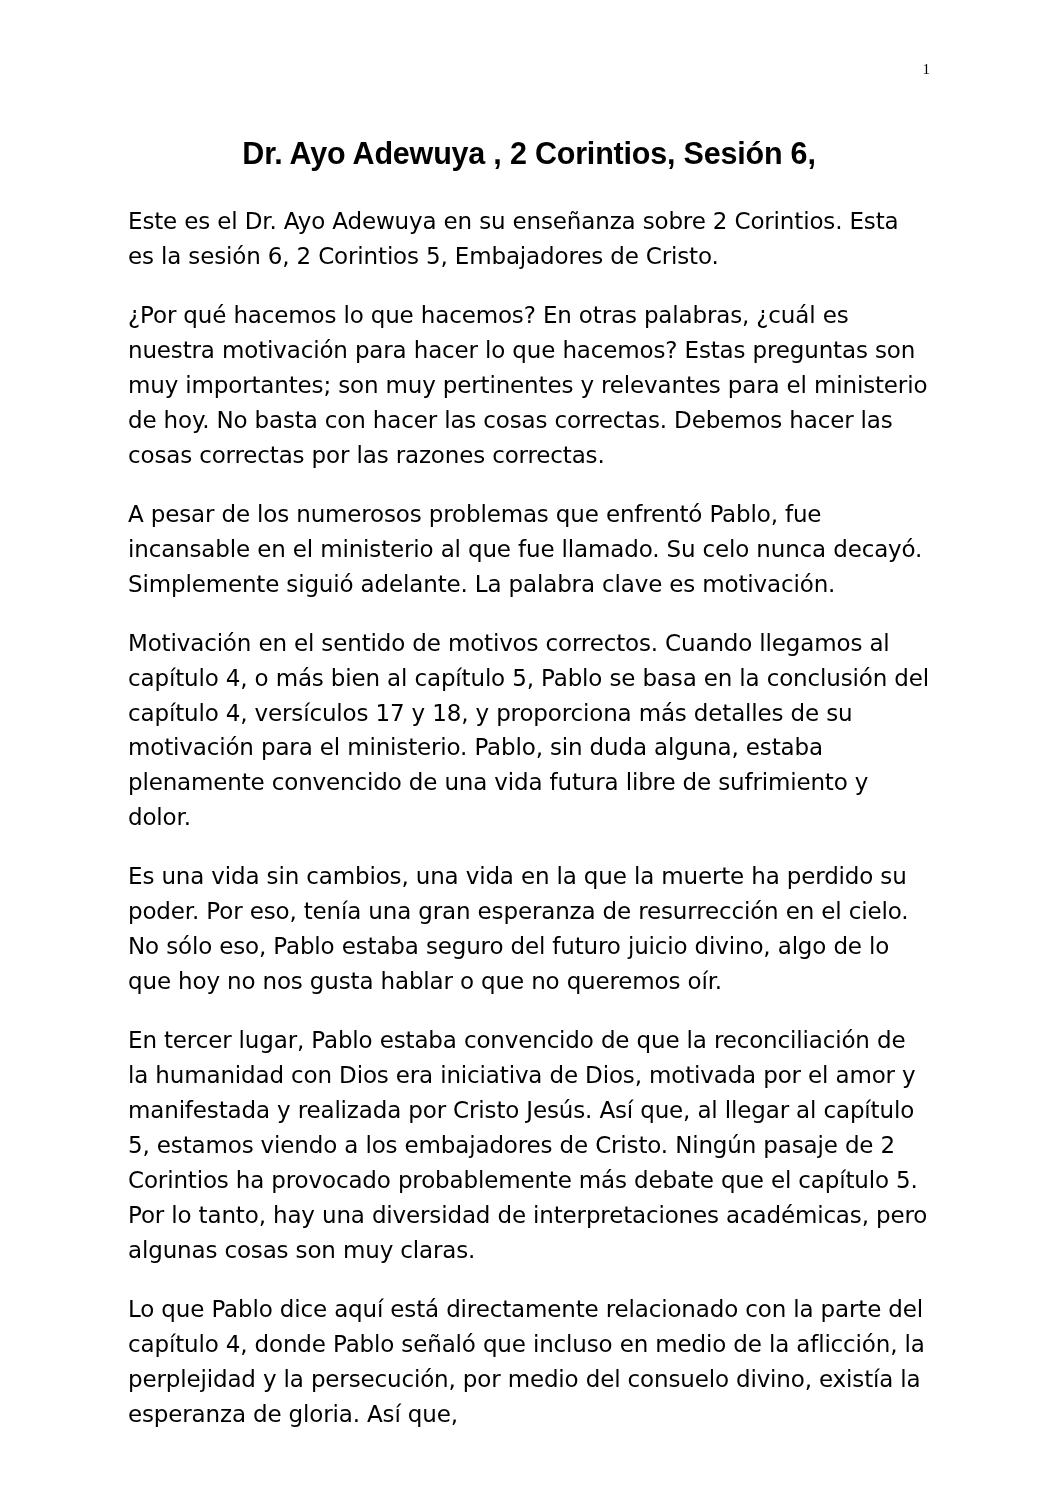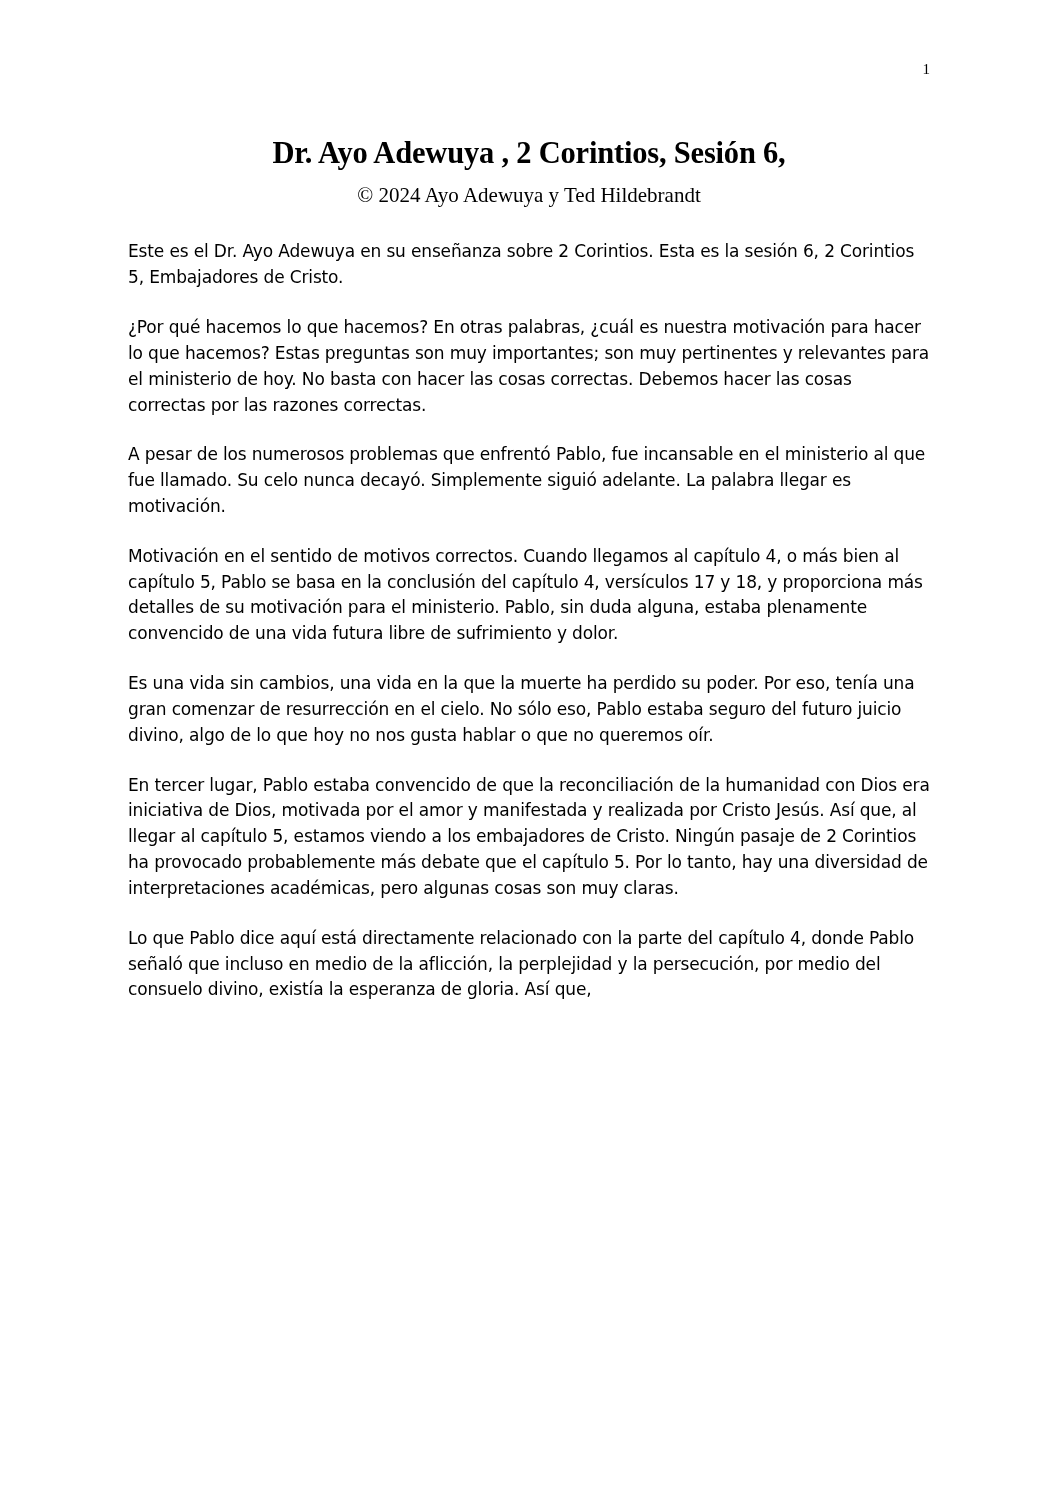--- a/index.html
+++ b/index.html
@@ -28,67 +28,66 @@
     font-family: "Liberation Serif", serif;
     font-size: 15px;
     color: #000000;
     line-height: 1;
   }
   .title-block {
     margin-top: 72px;
     text-align: center;
   }
   .doc-title-line {
-    font-family: Liberation Serif, serif;
+    font-family: Liberation Sans, sans-serif;
     font-weight: bold;
     font-size: 30.5px;
     line-height: 1.38;
     letter-spacing: -0.2px;
     color: #000000;
   }
   .copyright {
     margin-top: 8px;
     text-align: center;
     font-family: "Liberation Serif", serif;
     font-size: 21px;
     line-height: 1.3;
     color: #000000;
   }
   .body-content {
     margin-top: 30px;
   }
   .body-content p {
     margin: 0 0 24px 0;
     font-family: "DejaVu Sans", sans-serif;
-    font-size: 17px;
+    font-size: 23px;
     line-height: 1.52;
     color: #000000;
     text-align: left;
     letter-spacing: -0.15px;
   }
   .body-content p:last-child {
     margin-bottom: 8px;
   }
 </style>
 </head>
 <body>
 
 <div class="page">
 
   <div class="page-number">1</div>
 
   <div class="title-block">
     <div class="doc-title-line">Dr. Ayo Adewuya , 2 Corintios, Sesión 6,</div>
   </div>
 
-  <div class="copyright">© 2024 Ayo Adewuya y Ted Hildebrandt</div>
 
   <div class="body-content">
     <p>Este es el Dr. Ayo Adewuya en su enseñanza sobre 2 Corintios. Esta es la sesión 6, 2 Corintios 5, Embajadores de Cristo.</p>
     <p>¿Por qué hacemos lo que hacemos? En otras palabras, ¿cuál es nuestra motivación para hacer lo que hacemos? Estas preguntas son muy importantes; son muy pertinentes y relevantes para el ministerio de hoy. No basta con hacer las cosas correctas. Debemos hacer las cosas correctas por las razones correctas.</p>
-    <p>A pesar de los numerosos problemas que enfrentó Pablo, fue incansable en el ministerio al que fue llamado. Su celo nunca decayó. Simplemente siguió adelante. La palabra llegar es motivación.</p>
+    <p>A pesar de los numerosos problemas que enfrentó Pablo, fue incansable en el ministerio al que fue llamado. Su celo nunca decayó. Simplemente siguió adelante. La palabra clave es motivación.</p>
     <p>Motivación en el sentido de motivos correctos. Cuando llegamos al capítulo 4, o más bien al capítulo 5, Pablo se basa en la conclusión del capítulo 4, versículos 17 y 18, y proporciona más detalles de su motivación para el ministerio. Pablo, sin duda alguna, estaba plenamente convencido de una vida futura libre de sufrimiento y dolor.</p>
-    <p>Es una vida sin cambios, una vida en la que la muerte ha perdido su poder. Por eso, tenía una gran comenzar de resurrección en el cielo. No sólo eso, Pablo estaba seguro del futuro juicio divino, algo de lo que hoy no nos gusta hablar o que no queremos oír.</p>
+    <p>Es una vida sin cambios, una vida en la que la muerte ha perdido su poder. Por eso, tenía una gran esperanza de resurrección en el cielo. No sólo eso, Pablo estaba seguro del futuro juicio divino, algo de lo que hoy no nos gusta hablar o que no queremos oír.</p>
     <p>En tercer lugar, Pablo estaba convencido de que la reconciliación de la humanidad con Dios era iniciativa de Dios, motivada por el amor y manifestada y realizada por Cristo Jesús. Así que, al llegar al capítulo 5, estamos viendo a los embajadores de Cristo. Ningún pasaje de 2 Corintios ha provocado probablemente más debate que el capítulo 5. Por lo tanto, hay una diversidad de interpretaciones académicas, pero algunas cosas son muy claras.</p>
     <p>Lo que Pablo dice aquí está directamente relacionado con la parte del capítulo 4, donde Pablo señaló que incluso en medio de la aflicción, la perplejidad y la persecución, por medio del consuelo divino, existía la esperanza de gloria. Así que,</p>
   </div>
 
 </div>
 
 </body></html>

